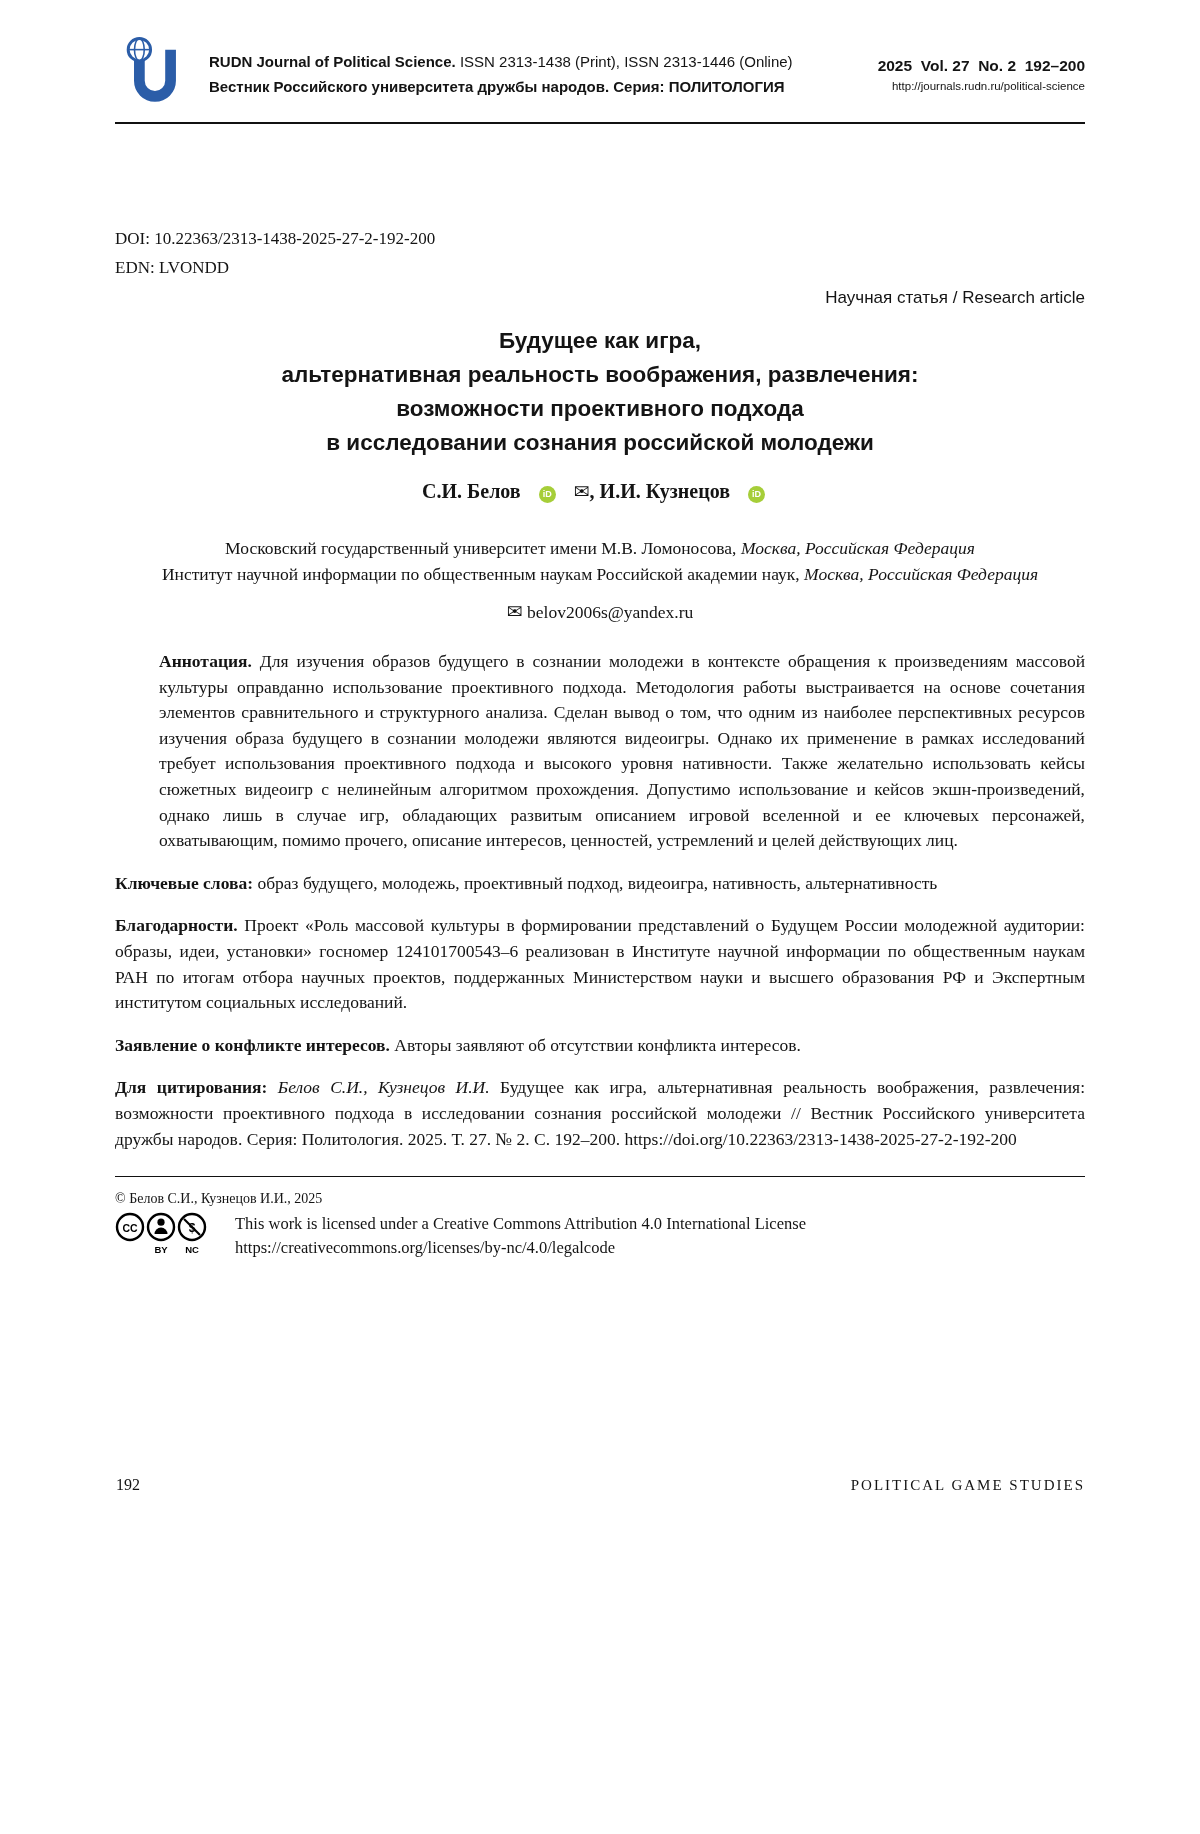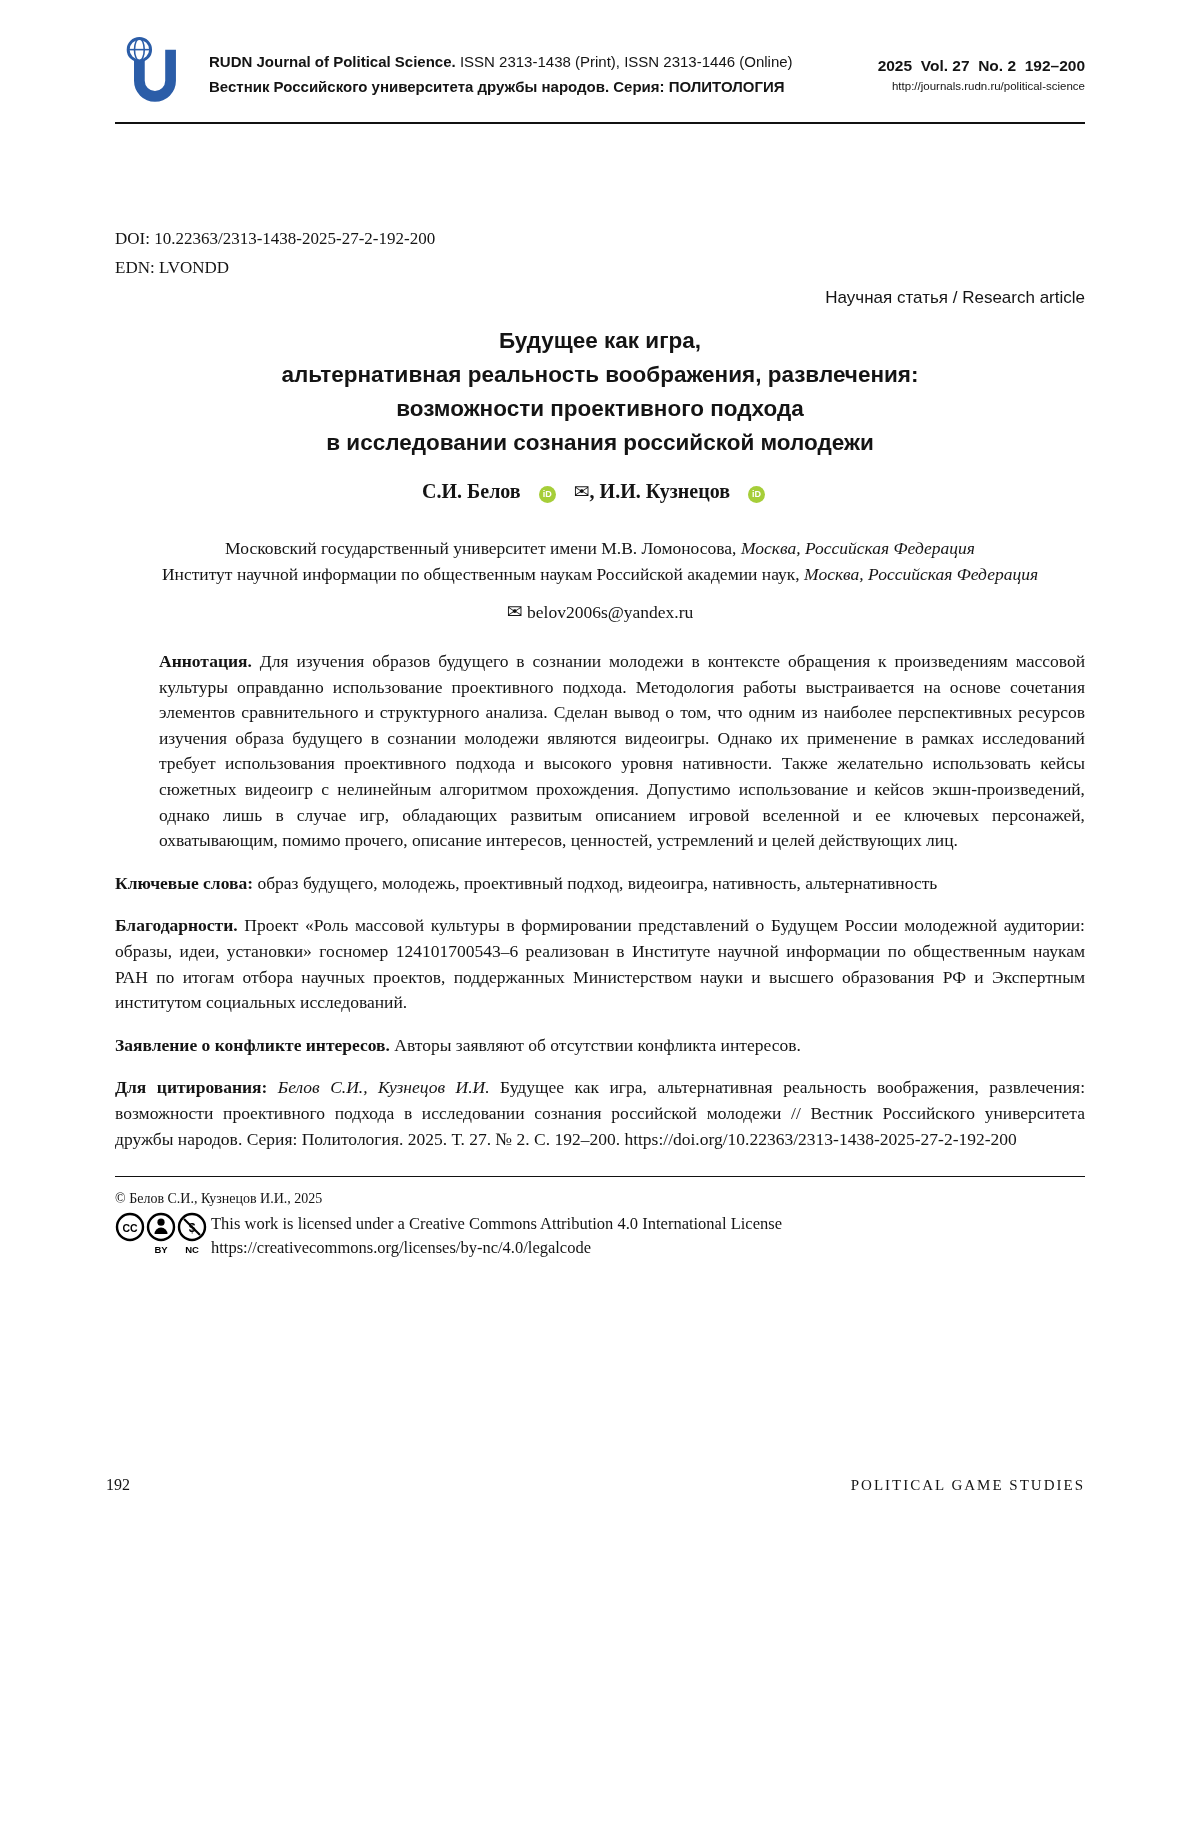--- a/index.html
+++ b/index.html
@@ -55,26 +55,26 @@
   .email-line { margin-top:13px; text-align:center; font-size:17.5px; }
 
   
   .para { margin-top:17px; text-align:justify; font-size:17.5px; line-height:25.6px; }
   .para.first { margin-top:26px;margin-left:44px; }
   .para b { font-weight:700; }
   .para i { font-style:italic; }
 
   
   .copyright { margin-top:14px; font-size:14px; }
-  .license-row { margin-top:5px; display:flex; align-items:flex-end; gap:4px; }
+  .license-row { margin-top:5px; display:flex; align-items:flex-end; gap:28px; }
   .license-text { font-size:16.5px; line-height:24px; }
 
   
   .footer {
-    position:absolute; left:106px; right:115px; top:1476px;
+    position:absolute; left:116px; right:115px; top:1476px;
     display:flex; justify-content:space-between; align-items:flex-end;
     font-size:16px;
   }
   .running-title { letter-spacing:2px; font-size:15px; }
 </style>
 </head>
 <body>
 
 <div class="page">
 

